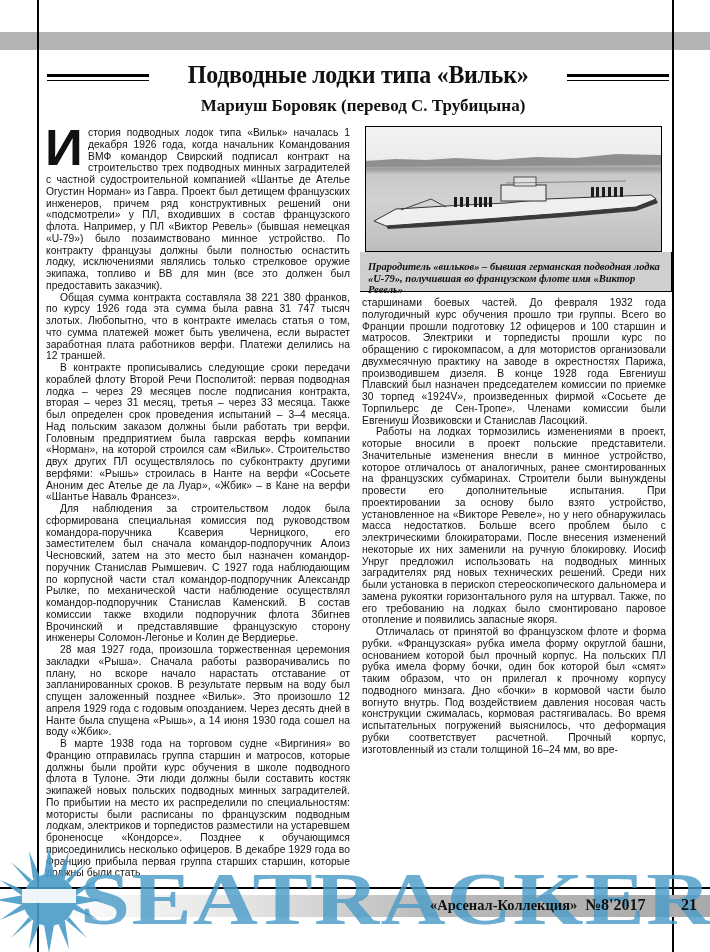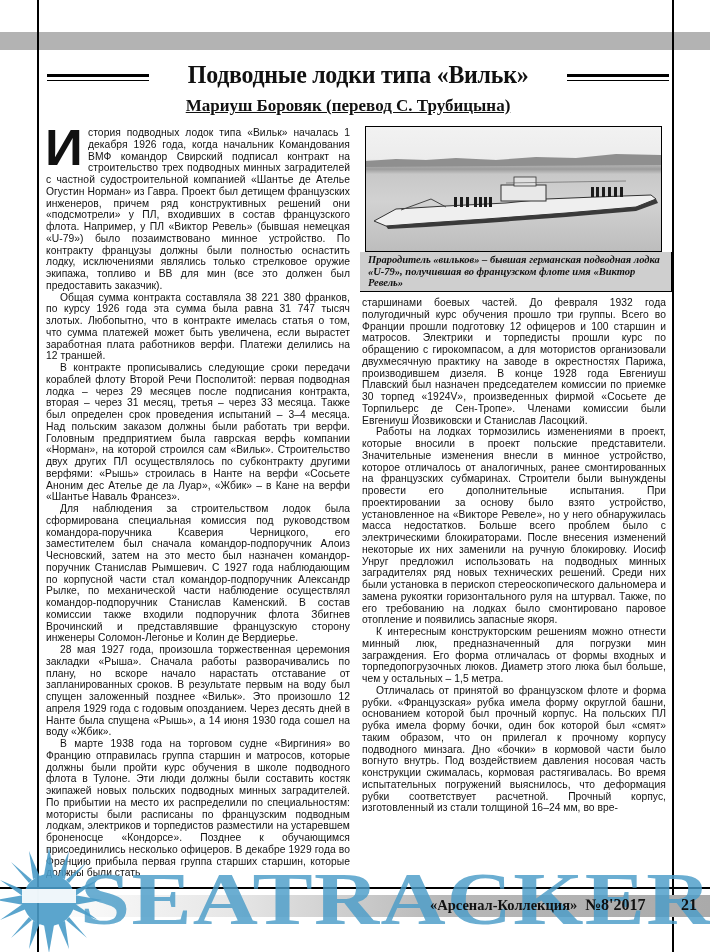--- a/index.html
+++ b/index.html
@@ -55,21 +55,21 @@
   }
   .photo {
     position: absolute; left: 0; top: 0; width: 297px; height: 126px;
     border: 1.5px solid #000; box-sizing: border-box; overflow: hidden;
     background: linear-gradient(#f2f2f2 0%, #ececec 26%, #b8b8b8 30%, #9c9c9c 34%, #c8c8c8 38%, #d2d2d2 60%, #bdbdbd 100%);
   }
   .caption {
     position: absolute; left: -5px; top: 126px; width: 312px; height: 40px; box-sizing: border-box;
     background: #cfcfcf; border-bottom: 1.5px solid #000; border-right: 1.5px solid #000;
     font-family: "Liberation Serif", "DejaVu Serif", serif;
-    font-style: italic; font-weight: bold; font-size: 10.5px; line-height: 11.5px; padding: 2px 8px;
+    font-style: italic; font-weight: bold; font-size: 10.5px; line-height: 11.5px; padding: 9px 8px;
   }
   .bottom-line {
     position: absolute; left: 0; top: 887px; width: 710px; height: 1.5px; background: #000;
   }
   .footer-band {
     position: absolute; left: 40px; top: 895px; width: 670px; height: 22px;
     background: linear-gradient(90deg, #ffffff 0%, #e5e5e5 30%, #b8b8b8 60%, #aaaaaa 100%);
   }
   .footer-text {
     position: absolute; left: 430px; top: 896px; white-space: nowrap;
@@ -93,21 +93,21 @@
 
 <div class="top-band"></div>
 <div class="vline-left"></div>
 <div class="vline-right"></div>
 
 <div class="title-wrap" style="left:47px; width:622px;gap:24px;">
   <div class="rule"></div>
   <div class="title">Подводные лодки типа «Вильк»</div>
   <div class="rule r"></div>
 </div>
-<div class="subtitle" style="left:148px;text-decoration:underline;">Мариуш Боровяк (перевод С. Трубицына)</div>
+<div class="subtitle" style="left:163px;">Мариуш Боровяк (перевод С. Трубицына)</div>
 
 <div class="col col-left">
   <p class="first"><span class="dropcap">И</span><span>стория подводных лодок типа «Вильк» началась 1 декабря 1926 года, когда начальник Командования ВМФ командор Свирский подписал контракт на строительство трех подводных минных заградителей с частной судостроительной компанией «Шантье де Ателье Огустин Норман» из Гавра. Проект был детищем французских инженеров, причем ряд конструктивных решений они «подсмотрели» у ПЛ, входивших в состав французского флота. Например, у ПЛ «Виктор Ревель» (бывшая немецкая «U-79») было позаимствовано минное устройство. По контракту французы должны были полностью оснастить лодку, исключениями являлись только стрелковое оружие экипажа, топливо и ВВ для мин (все это должен был предоставить заказчик).</span></p>
   <p>Общая сумма контракта составляла 38 221 380 франков, по курсу 1926 года эта сумма была равна 31 747 тысяч злотых. Любопытно, что в контракте имелась статья о том, что сумма платежей может быть увеличена, если вырастет заработная плата работников верфи. Платежи делились на 12 траншей.</p>
   <p>В контракте прописывались следующие сроки передачи кораблей флоту Второй Речи Посполитой: первая подводная лодка – через 29 месяцев после подписания контракта, вторая – через 31 месяц, третья – через 33 месяца. Также был определен срок проведения испытаний – 3–4 месяца. Над польским заказом должны были работать три верфи. Головным предприятием была гаврская верфь компании «Норман», на которой строился сам «Вильк». Строительство двух других ПЛ осуществлялось по субконтракту другими верфями: «Рышь» строилась в Нанте на верфи «Сосьете Аноним дес Ателье де ла Луар», «Жбик» – в Кане на верфи «Шантье Наваль Франсез».</p>
   <p>Для наблюдения за строительством лодок была сформирована специальная комиссия под руководством командора-поручника Ксаверия Черницкого, его заместителем был сначала командор-подпоручник Алоиз Чесновский, затем на это место был назначен командор-поручник Станислав Рымшевич. С 1927 года наблюдающим по корпусной части стал командор-подпоручник Александр Рылке, по механической части наблюдение осуществлял командор-подпоручник Станислав Каменский. В состав комиссии также входили подпоручник флота Збигнев Врочинский и представлявшие французскую сторону инженеры Соломон-Легонье и Колин де Вердиерье.</p>
   <p>28 мая 1927 года, произошла торжественная церемония закладки «Рыша». Сначала работы разворачивались по плану, но вскоре начало нарастать отставание от запланированных сроков. В результате первым на воду был спущен заложенный позднее «Вильк». Это произошло 12 апреля 1929 года с годовым опозданием. Через десять дней в Нанте была спущена «Рышь», а 14 июня 1930 года сошел на воду «Жбик».</p>
   <p>В марте 1938 года на торговом судне «Виргиния» во Францию отправилась группа старшин и матросов, которые должны были пройти курс обучения в школе подводного флота в Тулоне. Эти люди должны были составить костяк экипажей новых польских подводных минных заградителей. По прибытии на место их распределили по специальностям: мотористы были расписаны по французским подводным лодкам, электриков и торпедистов разместили на устаревшем броненосце «Кондорсе». Позднее к обучающимся присоединились несколько офицеров. В декабре 1929 года во Францию прибыла первая группа старших старшин, которые должны были стать</p>
 </div>
 
@@ -137,21 +137,20 @@
       <path d="M35 83 L65 72 L80 80" fill="none" stroke="#444" stroke-width="1"></path>
       <path d="M140 56 L260 54" fill="none" stroke="#555" stroke-width="0.6"></path>
     </svg>
   </div>
   <div class="caption">Прародитель «вильков» – бывшая германская подводная лодка «U-79», получившая во французском флоте имя «Виктор Ревель»</div>
 </div>
 
 <div class="col col-right">
   <p class="first">старшинами боевых частей. До февраля 1932 года полугодичный курс обучения прошло три группы. Всего во Франции прошли подготовку 12 офицеров и 100 старшин и матросов. Электрики и торпедисты прошли курс по обращению с гирокомпасом, а для мотористов организовали двухмесячную практику на заводе в окрестностях Парижа, производившем дизеля. В конце 1928 года Евгениуш Плавский был назначен председателем комиссии по приемке 30 торпед «1924V», произведенных фирмой «Сосьете де Торпильерс де Сен-Тропе». Членами комиссии были Евгениуш Йозвиковски и Станислав Ласоцкий.</p>
   <p>Работы на лодках тормозились изменениями в проект, которые вносили в проект польские представители. Значительные изменения внесли в минное устройство, которое отличалось от аналогичных, ранее смонтированных на французских субмаринах. Строители были вынуждены провести его дополнительные испытания. При проектировании за основу было взято устройство, установленное на «Викторе Ревеле», но у него обнаружилась масса недостатков. Больше всего проблем было с электрическими блокираторами. После внесения изменений некоторые их них заменили на ручную блокировку. Иосиф Унруг предложил использовать на подводных минных заградителях ряд новых технических решений. Среди них были установка в перископ стереоскопического дальномера и замена рукоятки горизонтального руля на штурвал. Также, по его требованию на лодках было смонтировано паровое отопление и появились запасные якоря.</p>
-  <p>К интересным конструкторским решениям можно отнести минный люк, предназначенный для погрузки мин заграждения. Его форма отличалась от формы входных и торпедопогрузочных люков. Диаметр этого люка был больше, чем у остальных – 1,5 метра.</p>
   <p>Отличалась от принятой во французском флоте и форма рубки. «Французская» рубка имела форму округлой башни, основанием которой был прочный корпус. На польских ПЛ рубка имела форму бочки, один бок которой был «смят» таким образом, что он прилегал к прочному корпусу подводного минзага. Дно «бочки» в кормовой части было вогнуто внутрь. Под воздействием давления носовая часть конструкции сжималась, кормовая растягивалась. Во время испытательных погружений выяснилось, что деформация рубки соответствует расчетной. Прочный корпус, изготовленный из стали толщиной 16–24 мм, во вре-</p>
 </div>
 
 <div class="bottom-line"></div>
 <div class="footer-band"></div>
 
 <svg class="sun" viewBox="0 0 110 110">
   <g fill="#4a9cc8" opacity="0.9">
     <circle cx="55" cy="55" r="26"></circle>
     <polygon points="55,2 60,30 50,30"></polygon>

